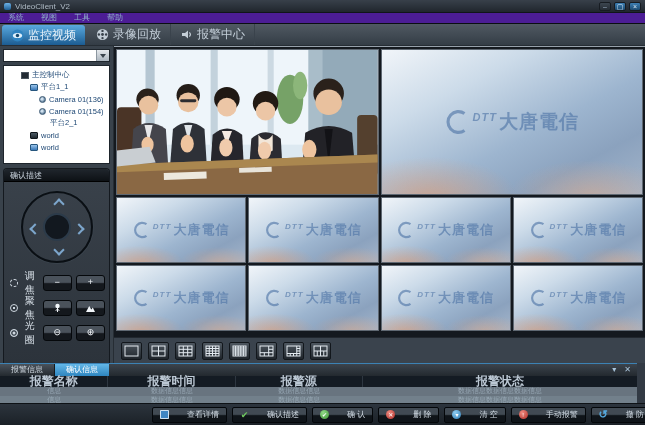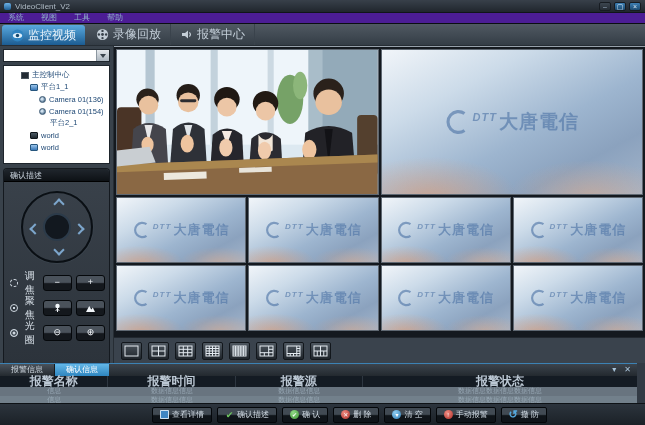--- a/index.html
+++ b/index.html
@@ -128,21 +128,21 @@
     border-right:1px solid #2d3640; }
   .alarm-row { height:8.5px; display:flex; background:#68747f; }
   .alarm-row.alt { background:#72808b; }
   .td { font-size:7px; color:#96a6b3; line-height:8.5px; text-align:center; overflow:hidden;
     white-space:nowrap; }
   .w0 { width:17%; } .w1 { width:20%; } .w2 { width:20%; } .w3 { width:43%; border-right:none; }
   
   .bottom-bar { position:absolute; left:0; right:0; bottom:0; height:22px; display:flex;
     align-items:center; gap:5px; padding-left:152px;
     background:linear-gradient(#2c343d,#1b2127); border-top:1px solid #0e1216; }
-  .action-btn { height:16px; padding:0 7px; display:flex; align-items:center; gap:3px;
+  .action-btn { height:16px; padding:0 7px; display:flex; align-items:center; gap:18px;
     background:linear-gradient(#414a53 0 45%,#0f1419 55% 100%); border:1px solid #04070a;
     border-radius:2px; color:#d3dde6; font-size:8px; white-space:nowrap;text-align:center; }
   .ic { width:9px; height:9px; border-radius:50%; display:inline-flex; align-items:center;
     justify-content:center; font-size:6px; color:#fff; flex:0 0 auto; }
   .ic.square { border-radius:1px; background:#3f86c4; box-shadow:inset 0 0 0 1px #cfe2f2; }
   .ic.check { background:none; color:#6ec65f; font-size:9px; }
   .ic.green { background:radial-gradient(circle at 35% 30%,#8fd985,#3f9636); }
   .ic.red { background:radial-gradient(circle at 35% 30%,#ef8a80,#b02e27); }
   .ic.blue { background:radial-gradient(circle at 35% 30%,#8fcdf2,#2e7cb4); }
   .ic.undo { background:none; color:#56aadf; font-size:11px; font-weight:bold; }

